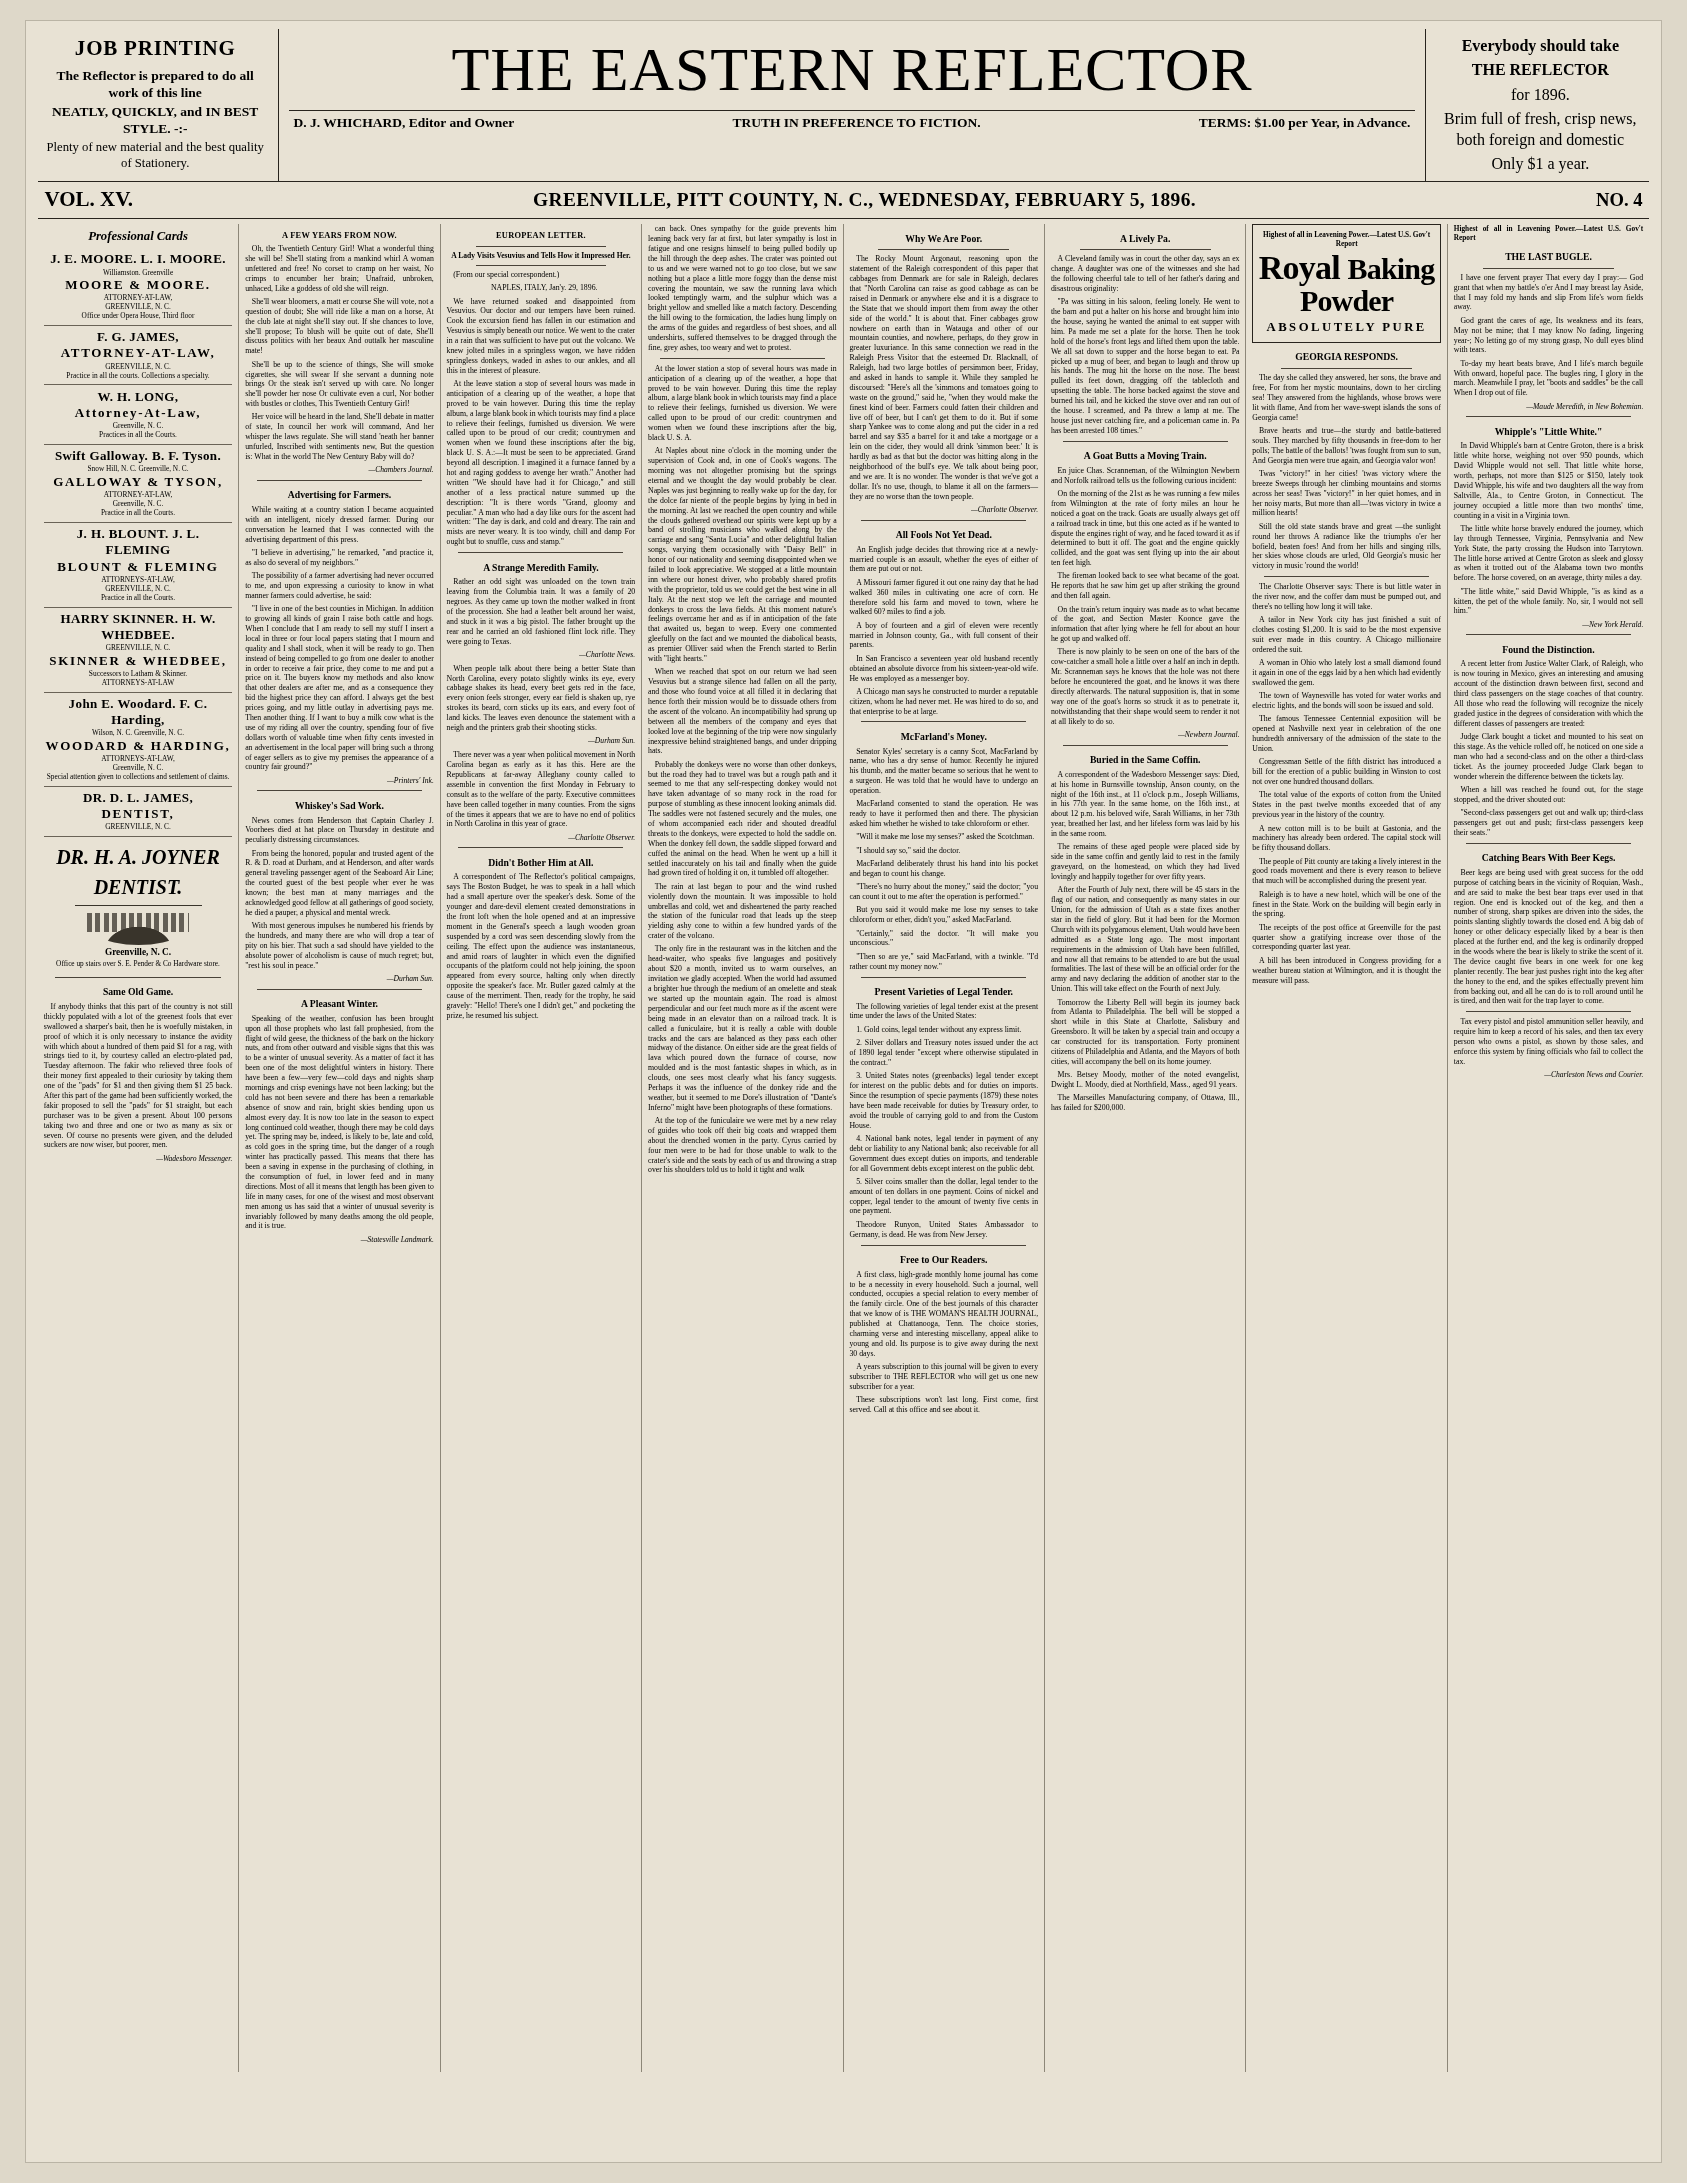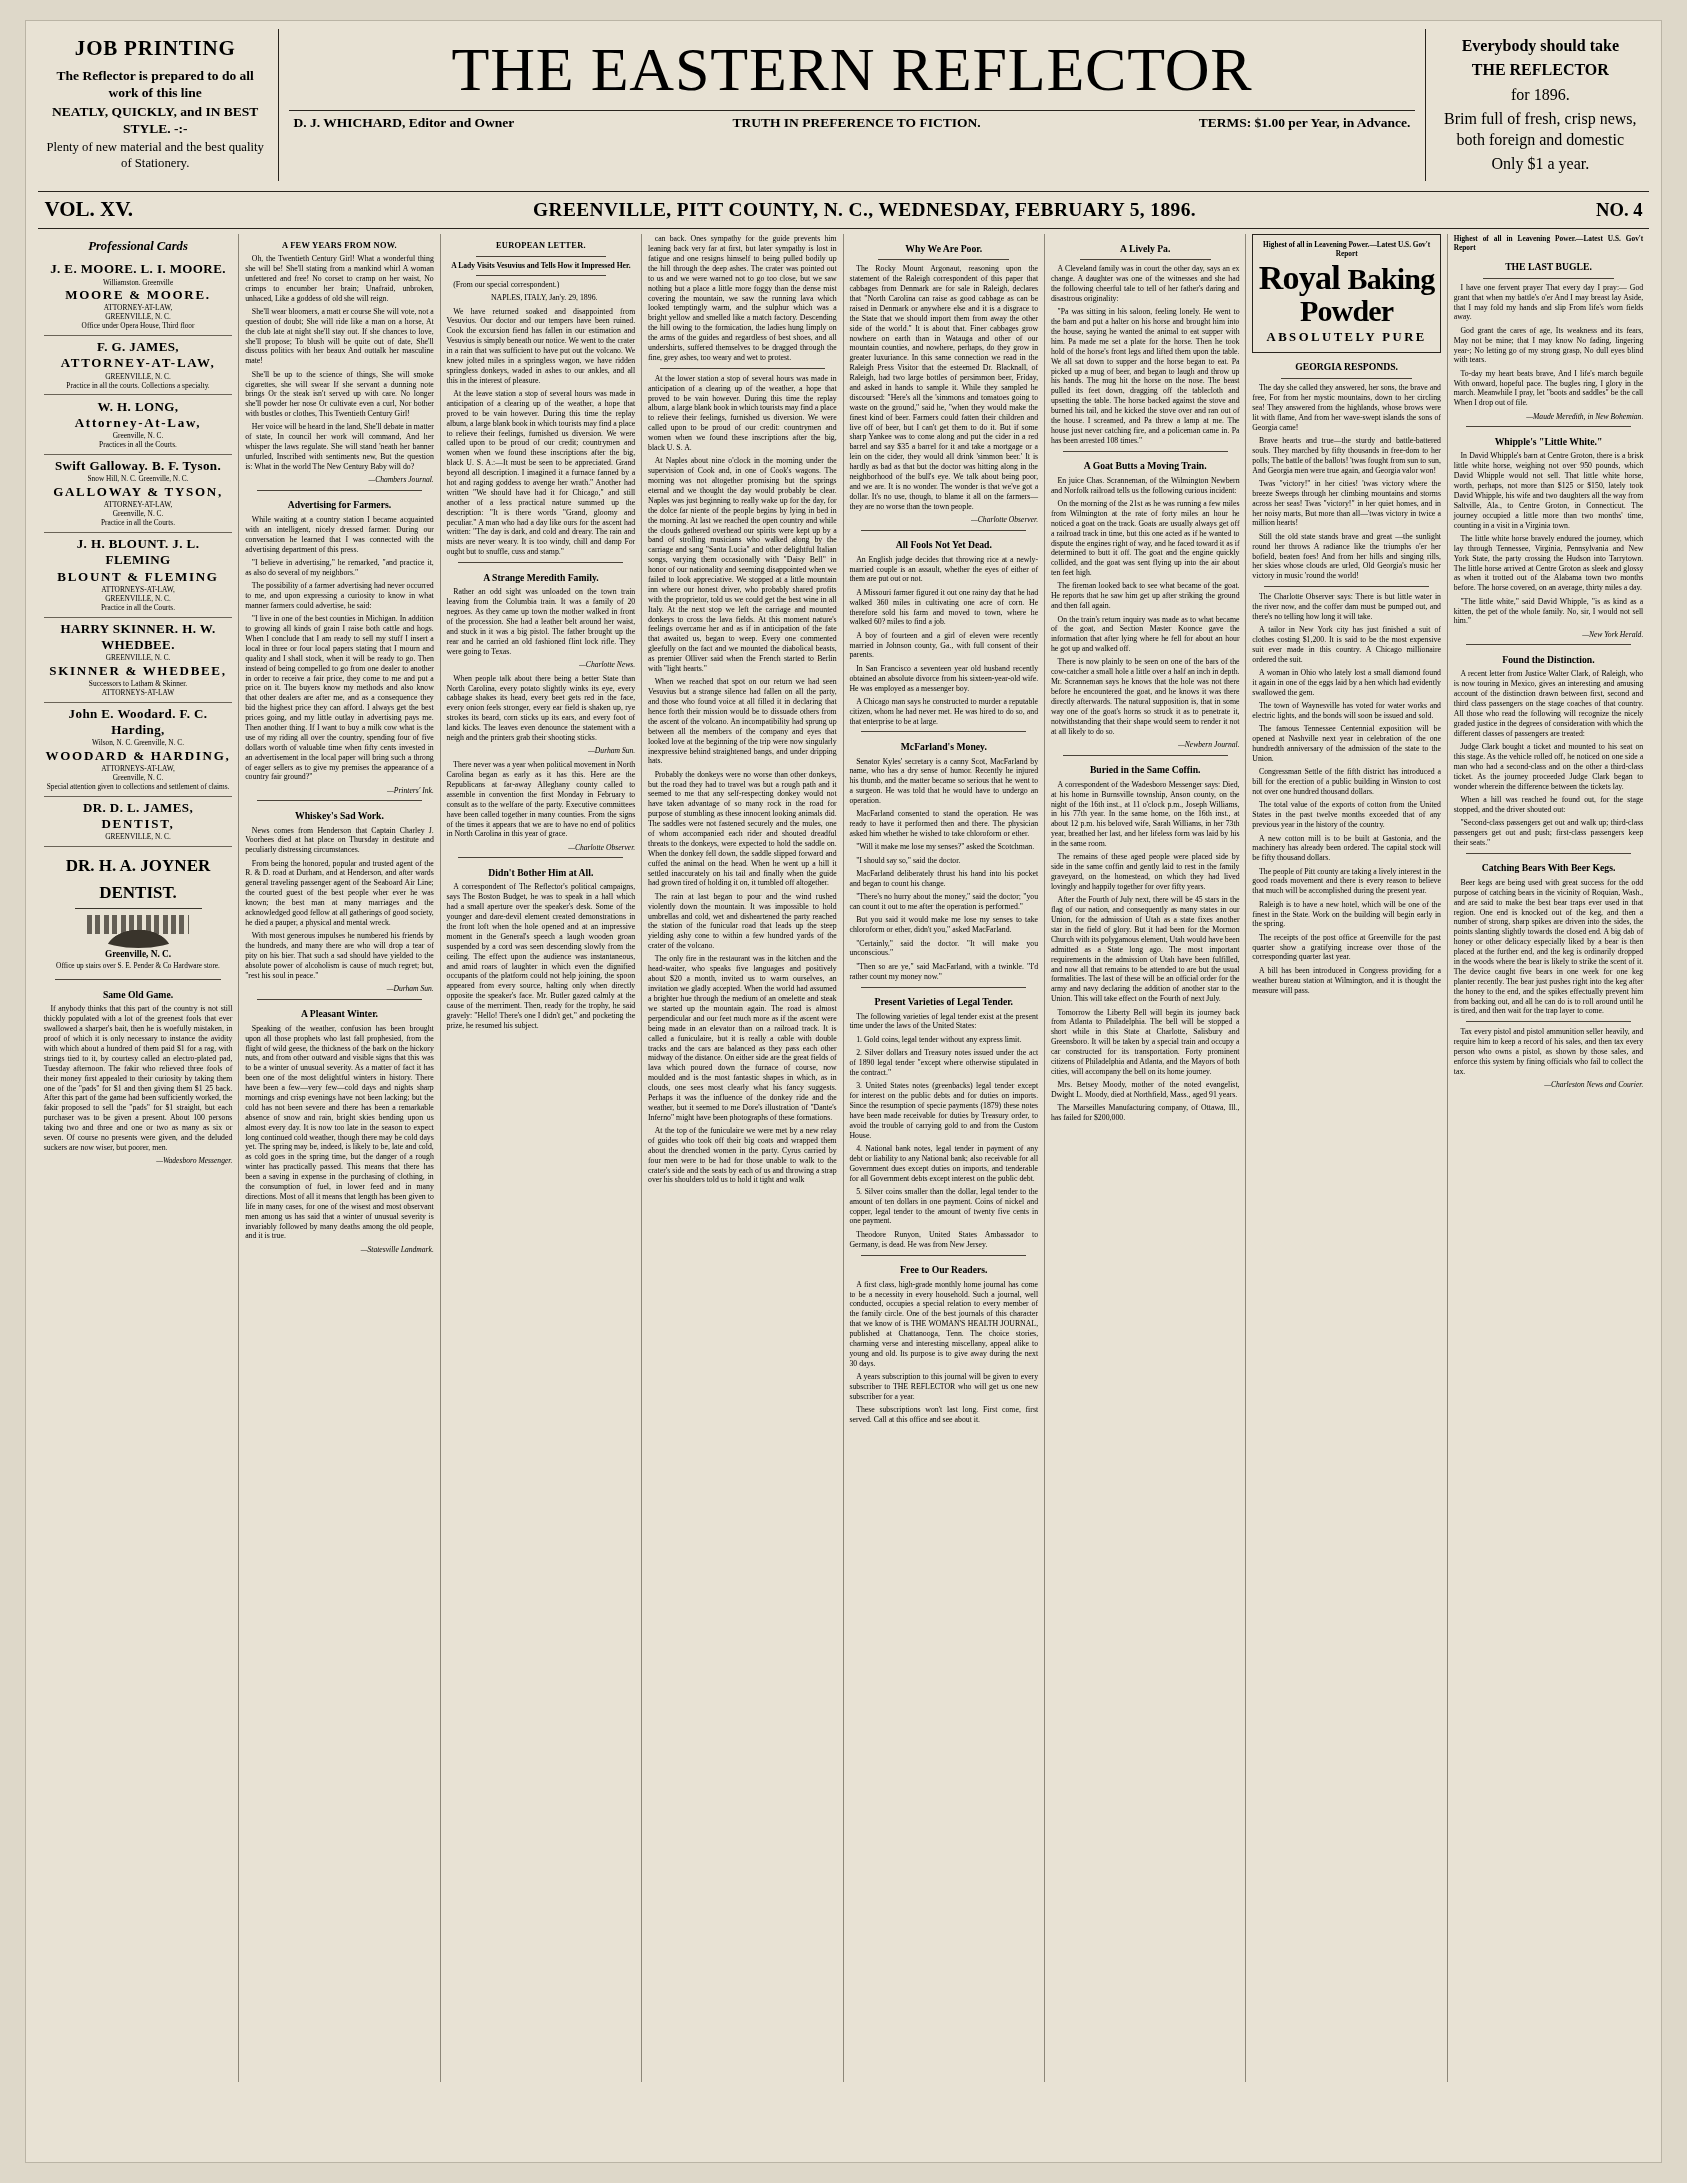--- a/index.html
+++ b/index.html
@@ -7,21 +7,21 @@
   #page{
     width:1687px;height:2183px;background:#ded8c9;position:relative;
     box-sizing:border-box;padding:20px 25px;
   }
   .paper{
     width:100%;height:100%;background:#e6e0d2;box-sizing:border-box;
     border:0.8px solid #b9b3a4;padding:8.4px 11.8px;position:relative;
     filter:contrast(1.02);
   }
   
-  .masthead{display:flex;align-items:stretch;border-bottom:1.7px solid #2a2620;padding-bottom:10px;}
+  .masthead{display:flex;align-items:stretch;border-bottom:1.7px solid #2a2620;padding-bottom:0;}
   .mh-left{width:228px;border-right:1.7px solid #2a2620;padding:3.4px 8.4px 3.4px 3.4px;text-align:center;}
   .mh-center{flex:1;padding:0 10px;text-align:center;}
   .mh-right{width:211px;border-left:1.7px solid #2a2620;padding:3.4px 3.4px 3.4px 8.4px;text-align:center;}
   .jobprint{font-size:21px;font-weight:bold;letter-spacing:0.8px;margin:3.4px 0 6.7px;}
   .mh-left p{font-size:13.5px;margin:2.5px 0;font-weight:bold;line-height:1.25;}
   .mh-left .thin{font-weight:normal;font-size:12.7px;}
   .title{
     font-family:"Liberation Serif", serif;
     font-size:62px;letter-spacing:0.8px;margin:5px 0 1.7px;white-space:nowrap;
     font-weight:normal;
@@ -56,21 +56,21 @@
   .rule{border-top:0.8px solid #4a443a;margin:5px 11.8px;}
   .rule-s{border-top:0.8px solid #4a443a;margin:4.2px 29px;}
   .sig{text-align:right;font-style:italic;font-size:7.6px;text-indent:0;margin:1.7px 0 4.2px;}
   
   .cards-hd{text-align:center;font-style:italic;font-size:12.7px;margin:3.4px 0 4.2px;font-weight:bold;}
   .card{border-bottom:0.8px solid #6a6458;padding:3.4px 0 4.2px;font-size:7.4px;line-height:1.25;}
   .card .nm{font-size:13px;font-weight:bold;letter-spacing:0.4px;}
   .card .ctr{text-align:center;}
   .card .sp{letter-spacing:1.7px;}
   .dentist{border:none;text-align:center;}
-  .dentist .big{font-size:17px;font-weight:bold;margin-top:5px;}
+  .dentist .big{font-size:20px;font-weight:bold;margin-top:5px;font-style:italic;}
   .teeth{height:39px;margin:5px auto 1.7px;width:127px;
     background:radial-gradient(ellipse at 50% 110%, #3a352d 0 36%, transparent 37%);
     border-top:1.7px solid #3a352d;border-radius:0 0 60% 60%/0 0 100% 100%;position:relative;}
   .teeth:after{content:"";position:absolute;left:10%;right:10%;top:6.7px;height:18.6px;
     background:repeating-linear-gradient(90deg,#3a352d 0 5px,transparent 5px 8.4px);opacity:.75;}
   
   .royalbox{border:0.8px solid #2a2620;padding:5px 3.4px 6.7px;text-align:center;margin-bottom:5px;}
   .royal-top{font-size:7.3px;font-weight:bold;margin-bottom:3.4px;}
   .royal{font-family:"Liberation Serif",serif;font-weight:bold;font-size:34px;line-height:.95;letter-spacing:-0.8px;}
   .royal .r2{font-size:30px;}

